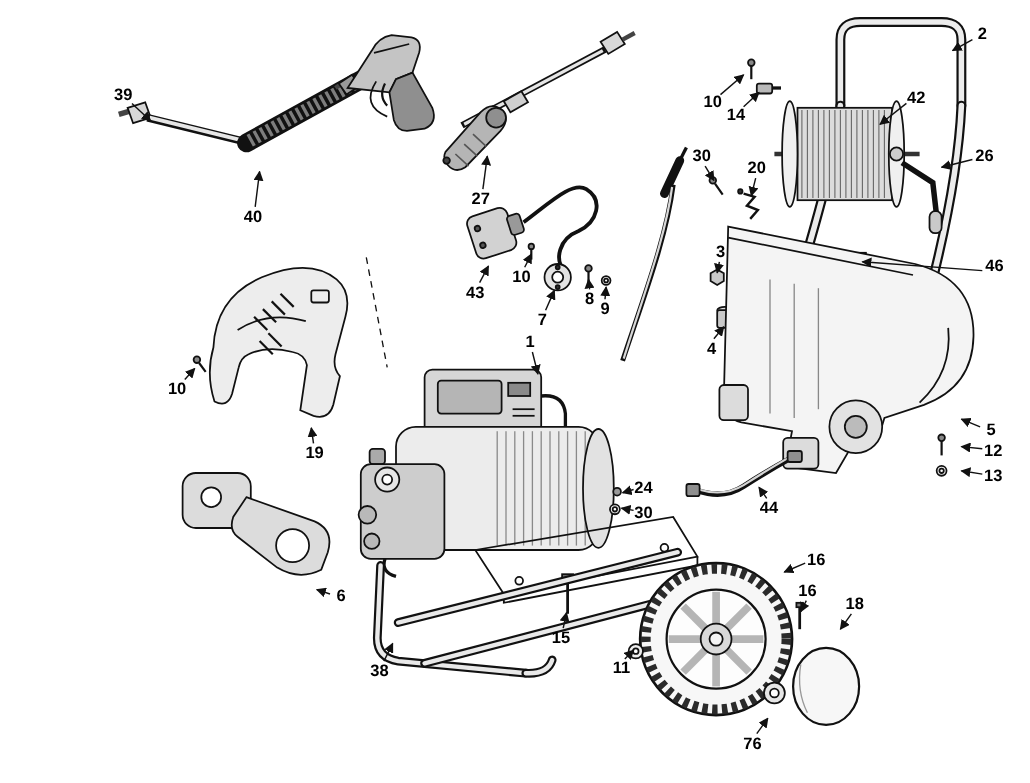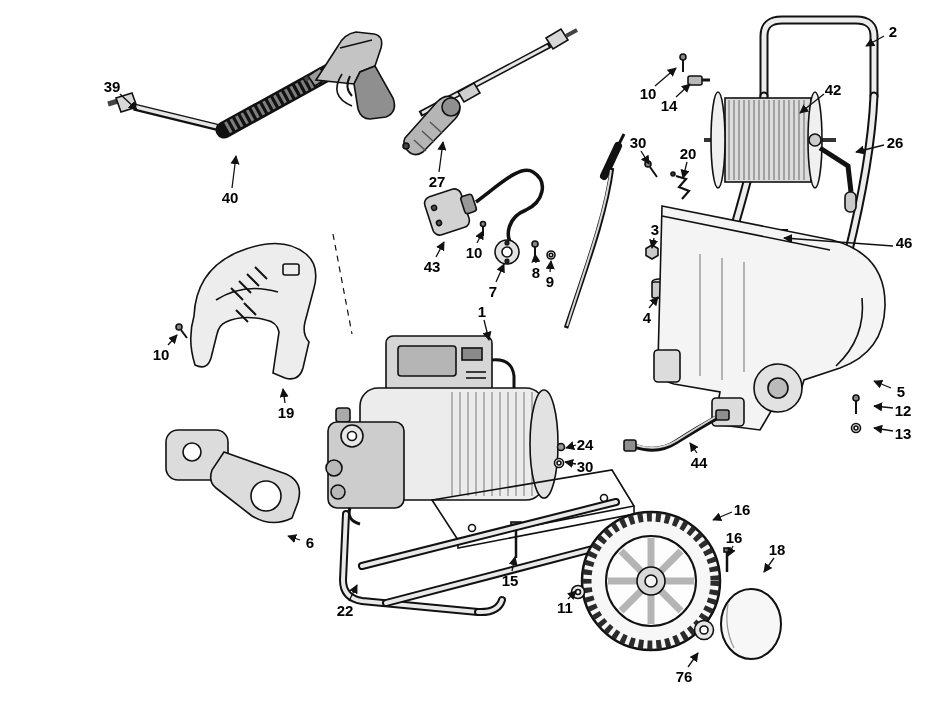--- a/index.html
+++ b/index.html
@@ -336,21 +336,21 @@
   <div class="callout" style="left:161px;top:354px">10</div>
   <div class="callout" style="left:286px;top:412px">19</div>
   <div class="callout" style="left:901px;top:391px">5</div>
   <div class="callout" style="left:903px;top:410px">12</div>
   <div class="callout" style="left:903px;top:433px">13</div>
   <div class="callout" style="left:585px;top:444px">24</div>
   <div class="callout" style="left:585px;top:466px">30</div>
   <div class="callout" style="left:699px;top:462px">44</div>
   <div class="callout" style="left:310px;top:542px">6</div>
   <div class="callout" style="left:510px;top:580px">15</div>
-  <div class="callout" style="left:345px;top:610px">22</div>
+  <div class="callout" style="left:345px;top:610px">38</div>
   <div class="callout" style="left:565px;top:607px">11</div>
   <div class="callout" style="left:742px;top:509px">16</div>
   <div class="callout" style="left:734px;top:537px">16</div>
   <div class="callout" style="left:777px;top:549px">18</div>
   <div class="callout" style="left:684px;top:676px">76</div>
 </div>
 
 </div>
 
 </body></html>

